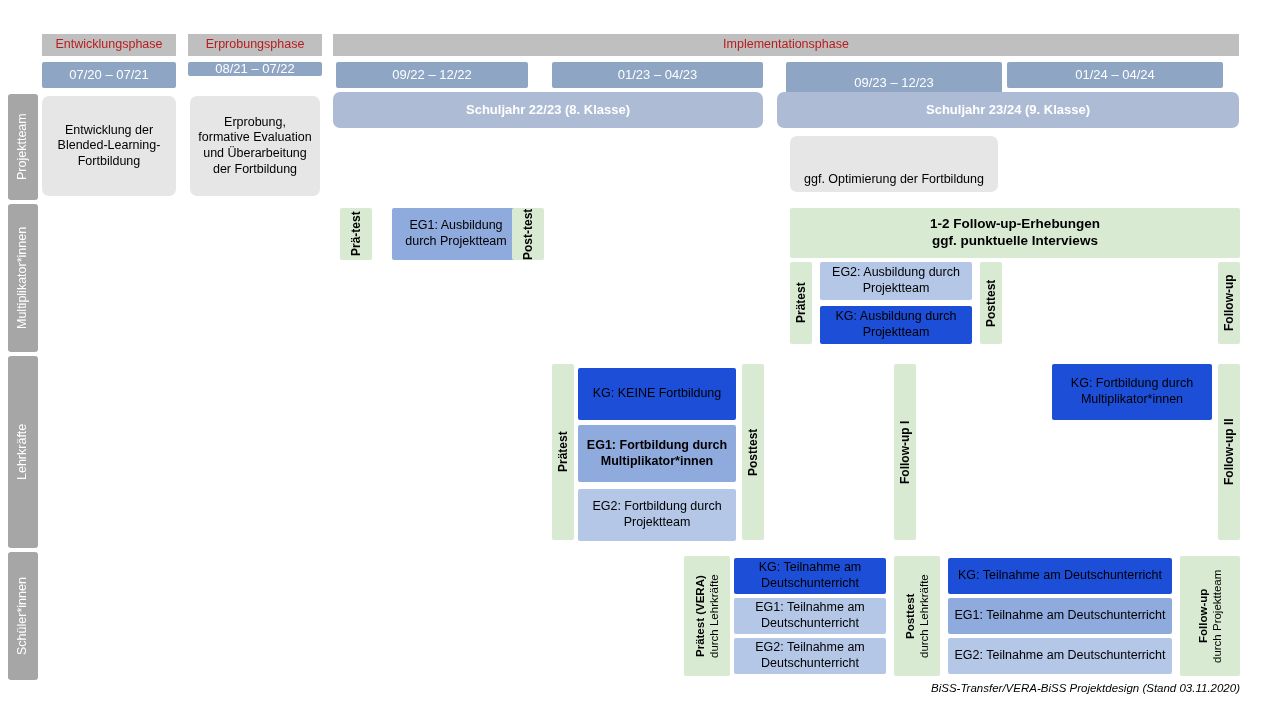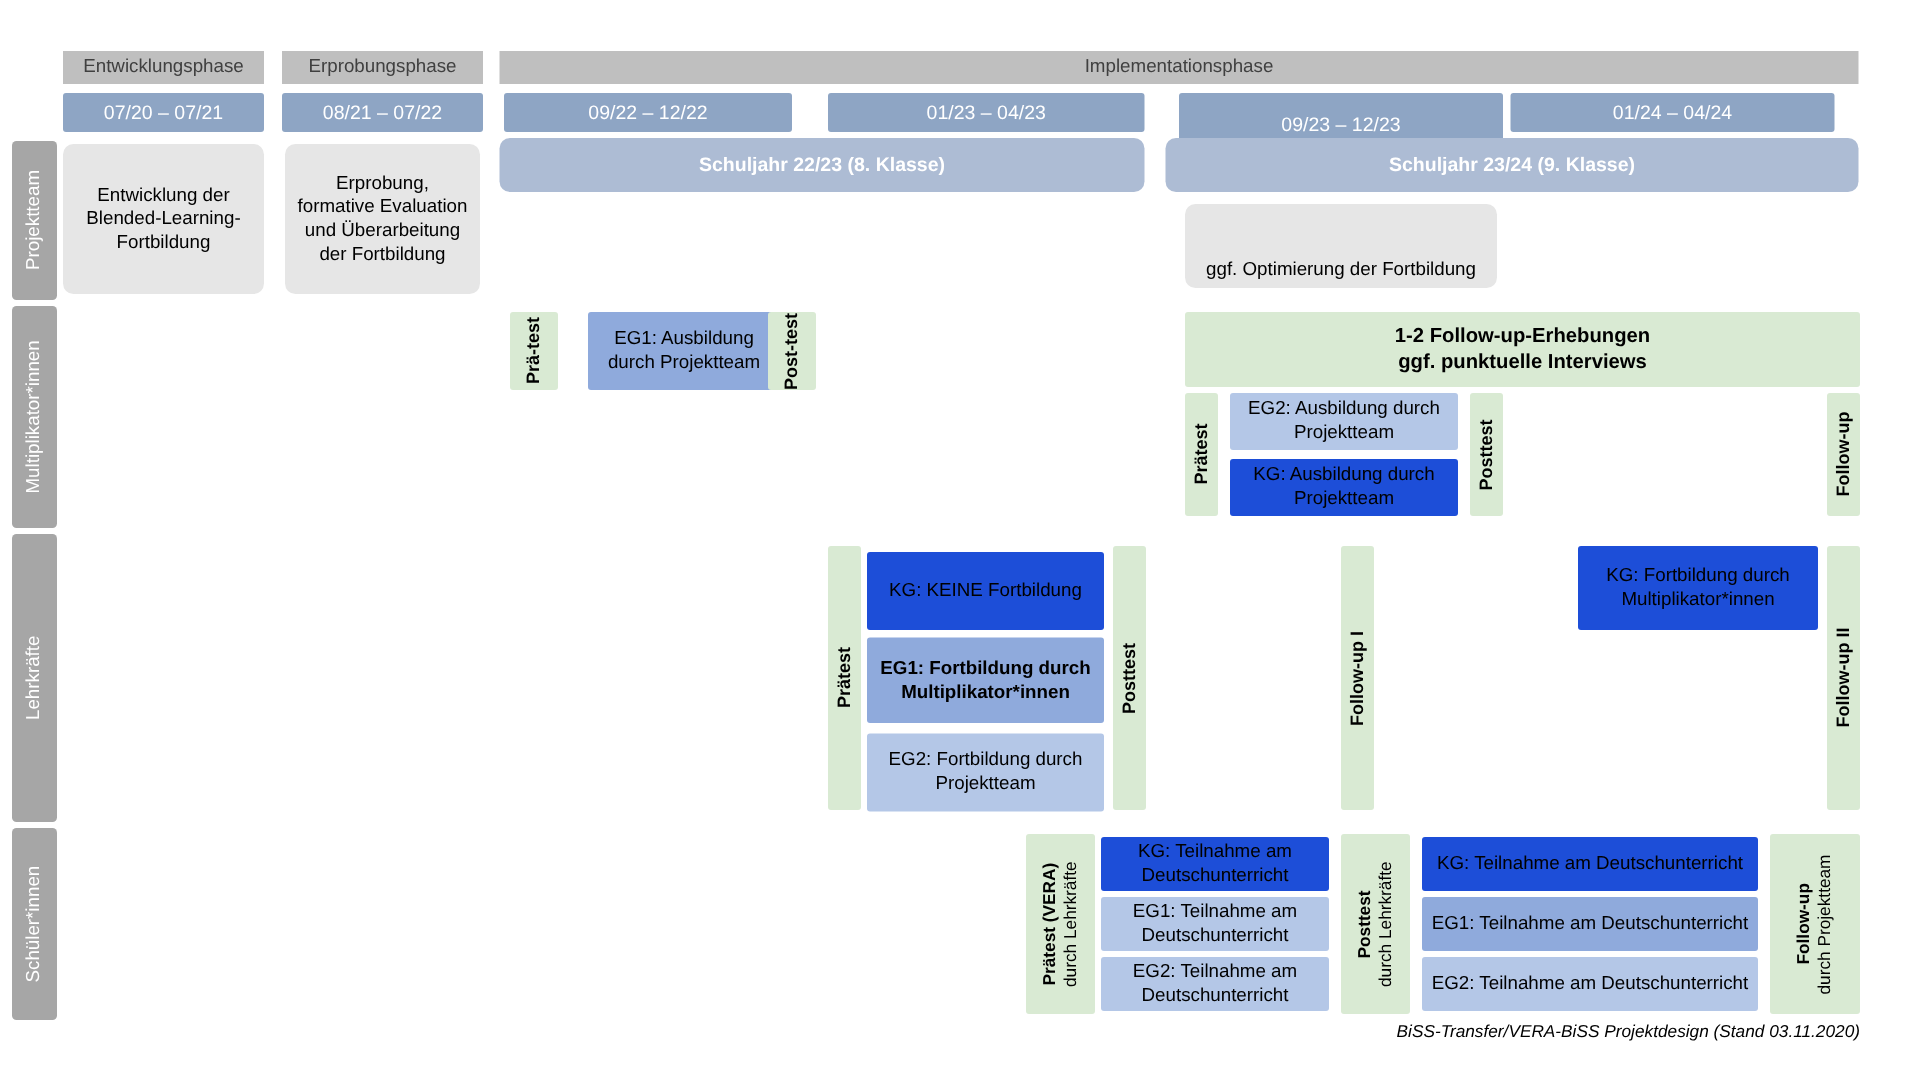--- a/index.html
+++ b/index.html
@@ -32,21 +32,21 @@
   .rowlabel {
     background: #a6a6a6;
     color: #ffffff;
     font-size: 12.5px;
     writing-mode: vertical-rl;
     transform: rotate(180deg);
     border-radius: 3px;
   }
   .phase-header {
     background: #bfbfbf;
-    color: #404040;
+    color: #b91c1c;
     font-size: 12.5px;
   }
   .period {
     background: #8ea5c4;
     color: #ffffff;
     font-size: 13px;
     border-radius: 2px;
   }
   .schoolyear {
     background: #adbcd4;
@@ -129,21 +129,21 @@
   <div class="box phase-header" style="left:188px; top:34px; width:134px; height:22px;">
     <span>Erprobungsphase</span>
   </div>
   <div class="box phase-header" style="left:333px; top:34px; width:906px; height:22px;">
     <span>Implementationsphase</span>
   </div>
 
   <div class="box period" style="left:42px; top:62px; width:134px; height:26px;">
     <span>07/20 – 07/21</span>
   </div>
-  <div class="box period" style="left:188px; top:62px; width:134px; height:26px;justify-content:center;">
+  <div class="box period" style="left:188px; top:62px; width:134px; height:14px;justify-content:center;">
     <span>08/21 – 07/22</span>
   </div>
   <div class="box period" style="left:336px; top:62px; width:192px; height:26px;">
     <span>09/22 – 12/22</span>
   </div>
   <div class="box period" style="left:552px; top:62px; width:211px; height:26px;">
     <span>01/23 – 04/23</span>
   </div>
   <div class="box period" style="left:786px; top:62px; width:216px; height:42px;">
     <span>09/23 – 12/23</span>

